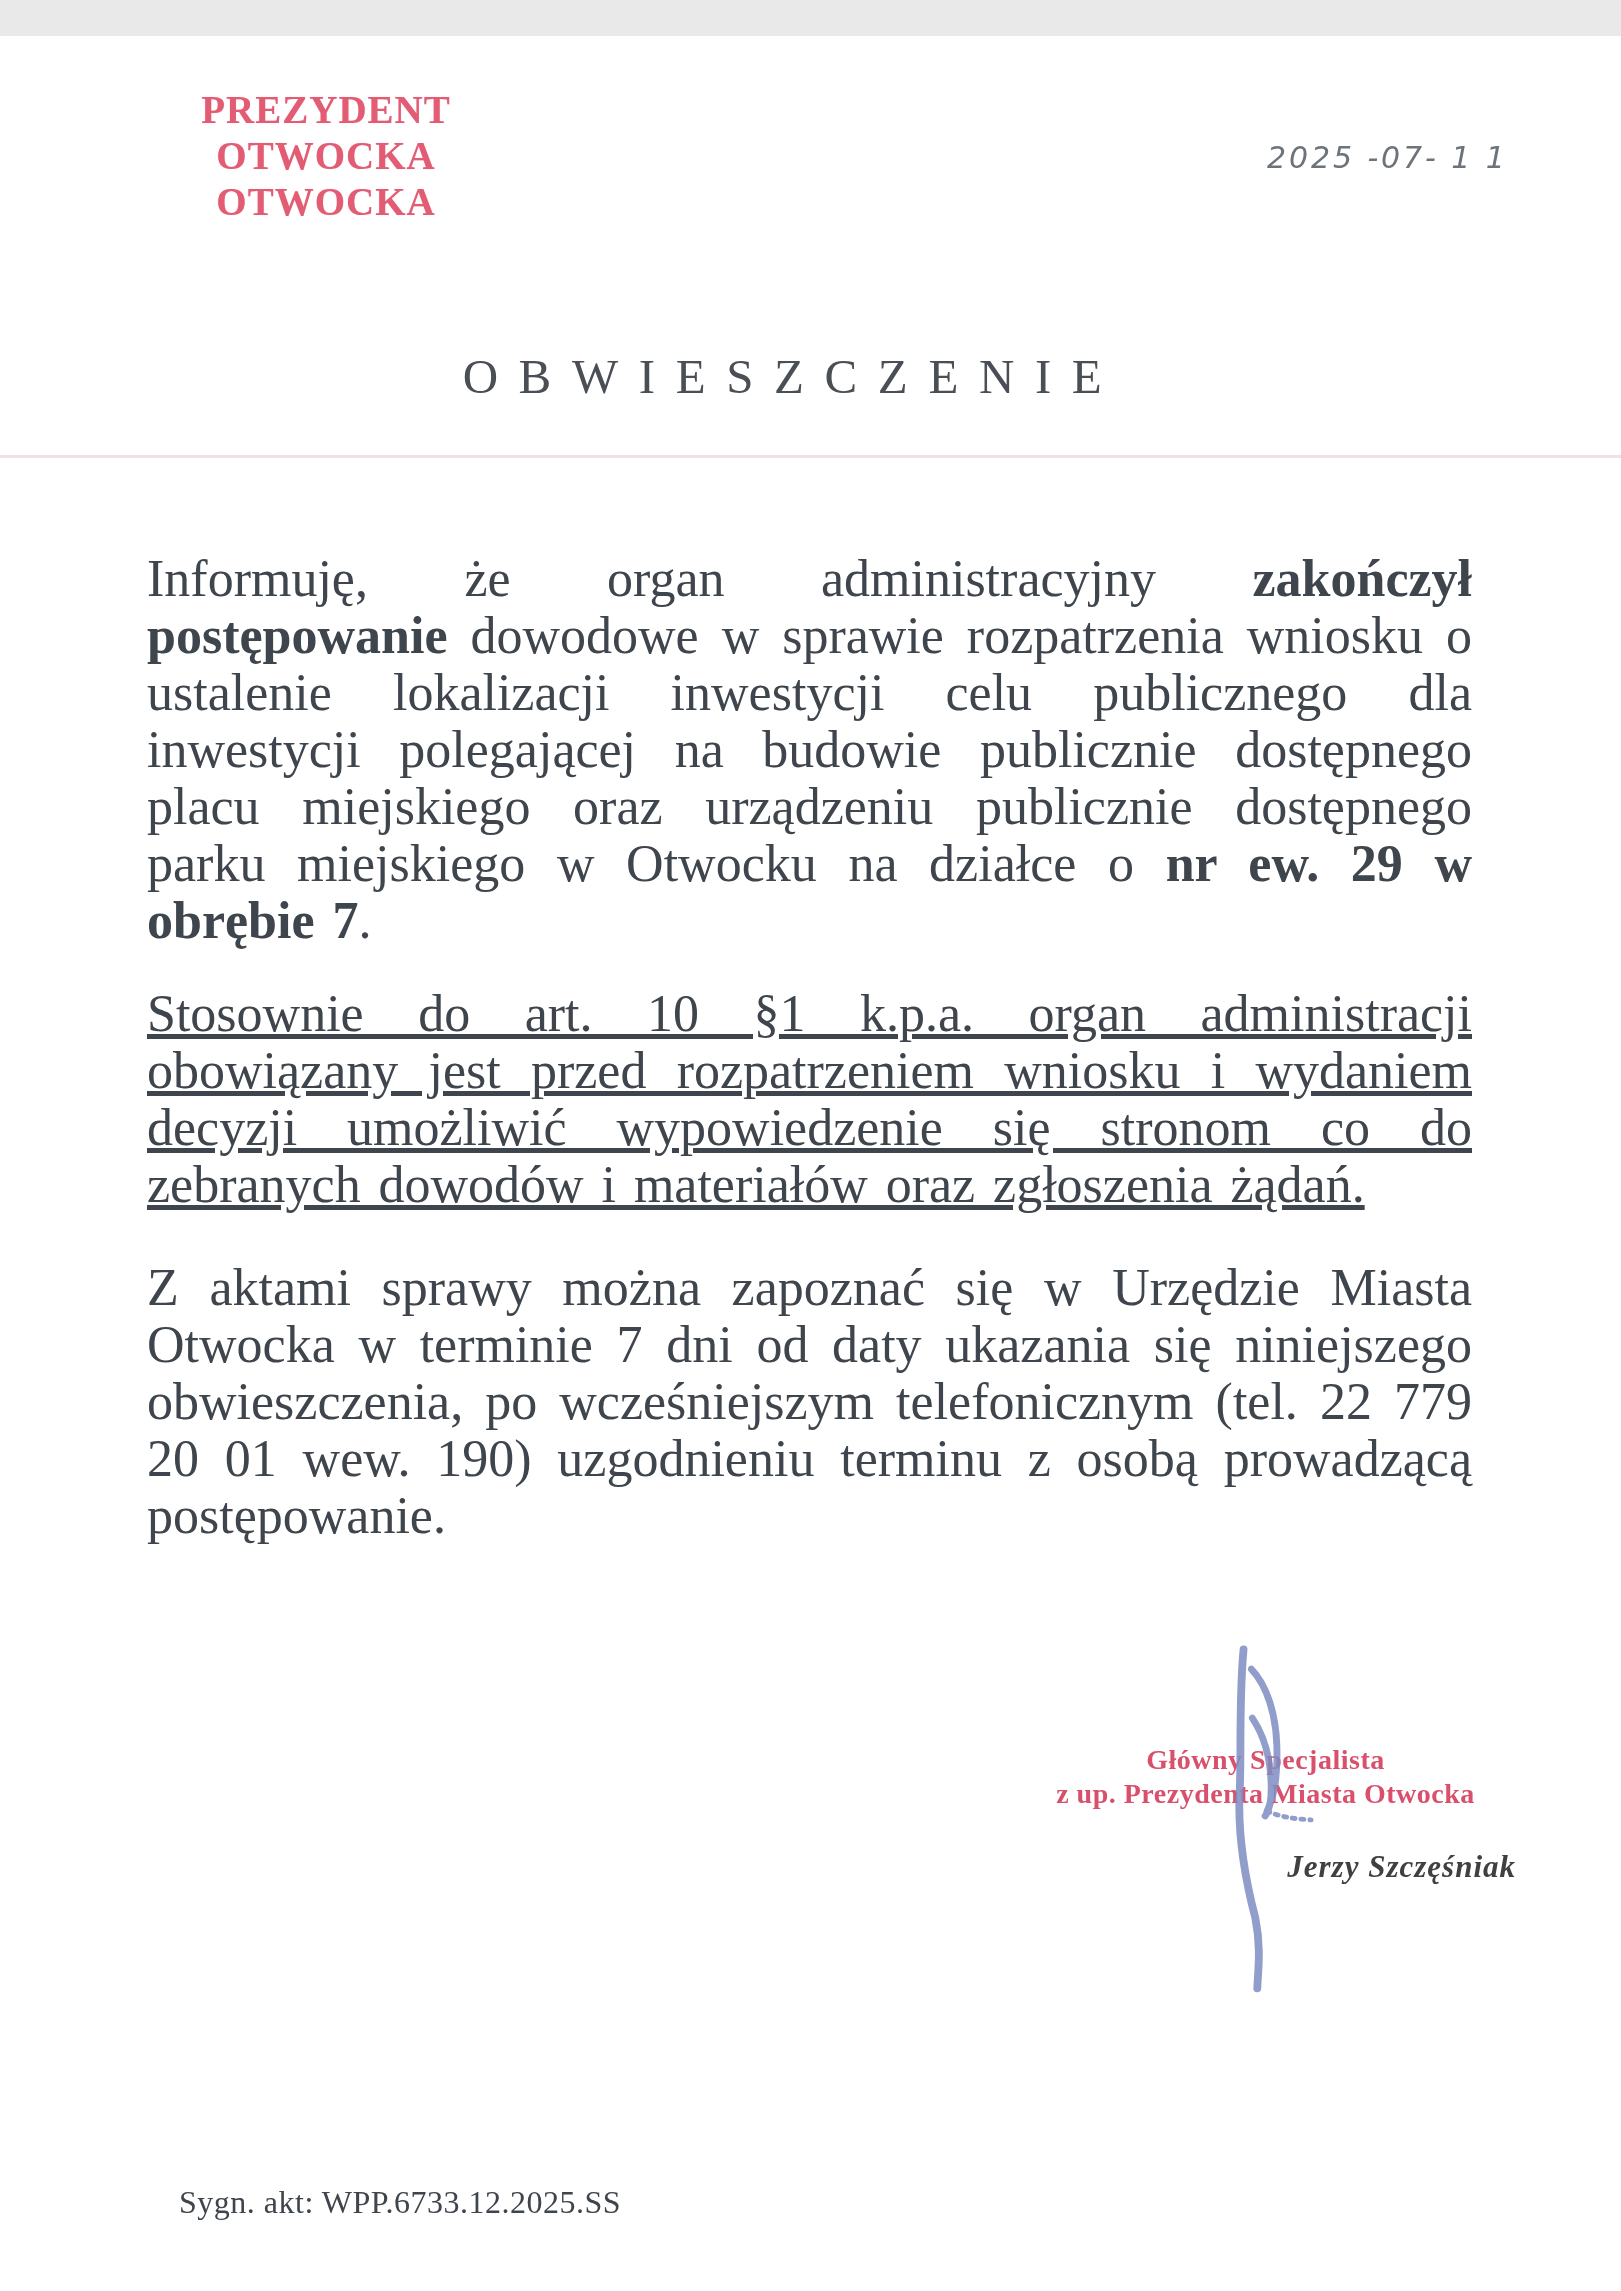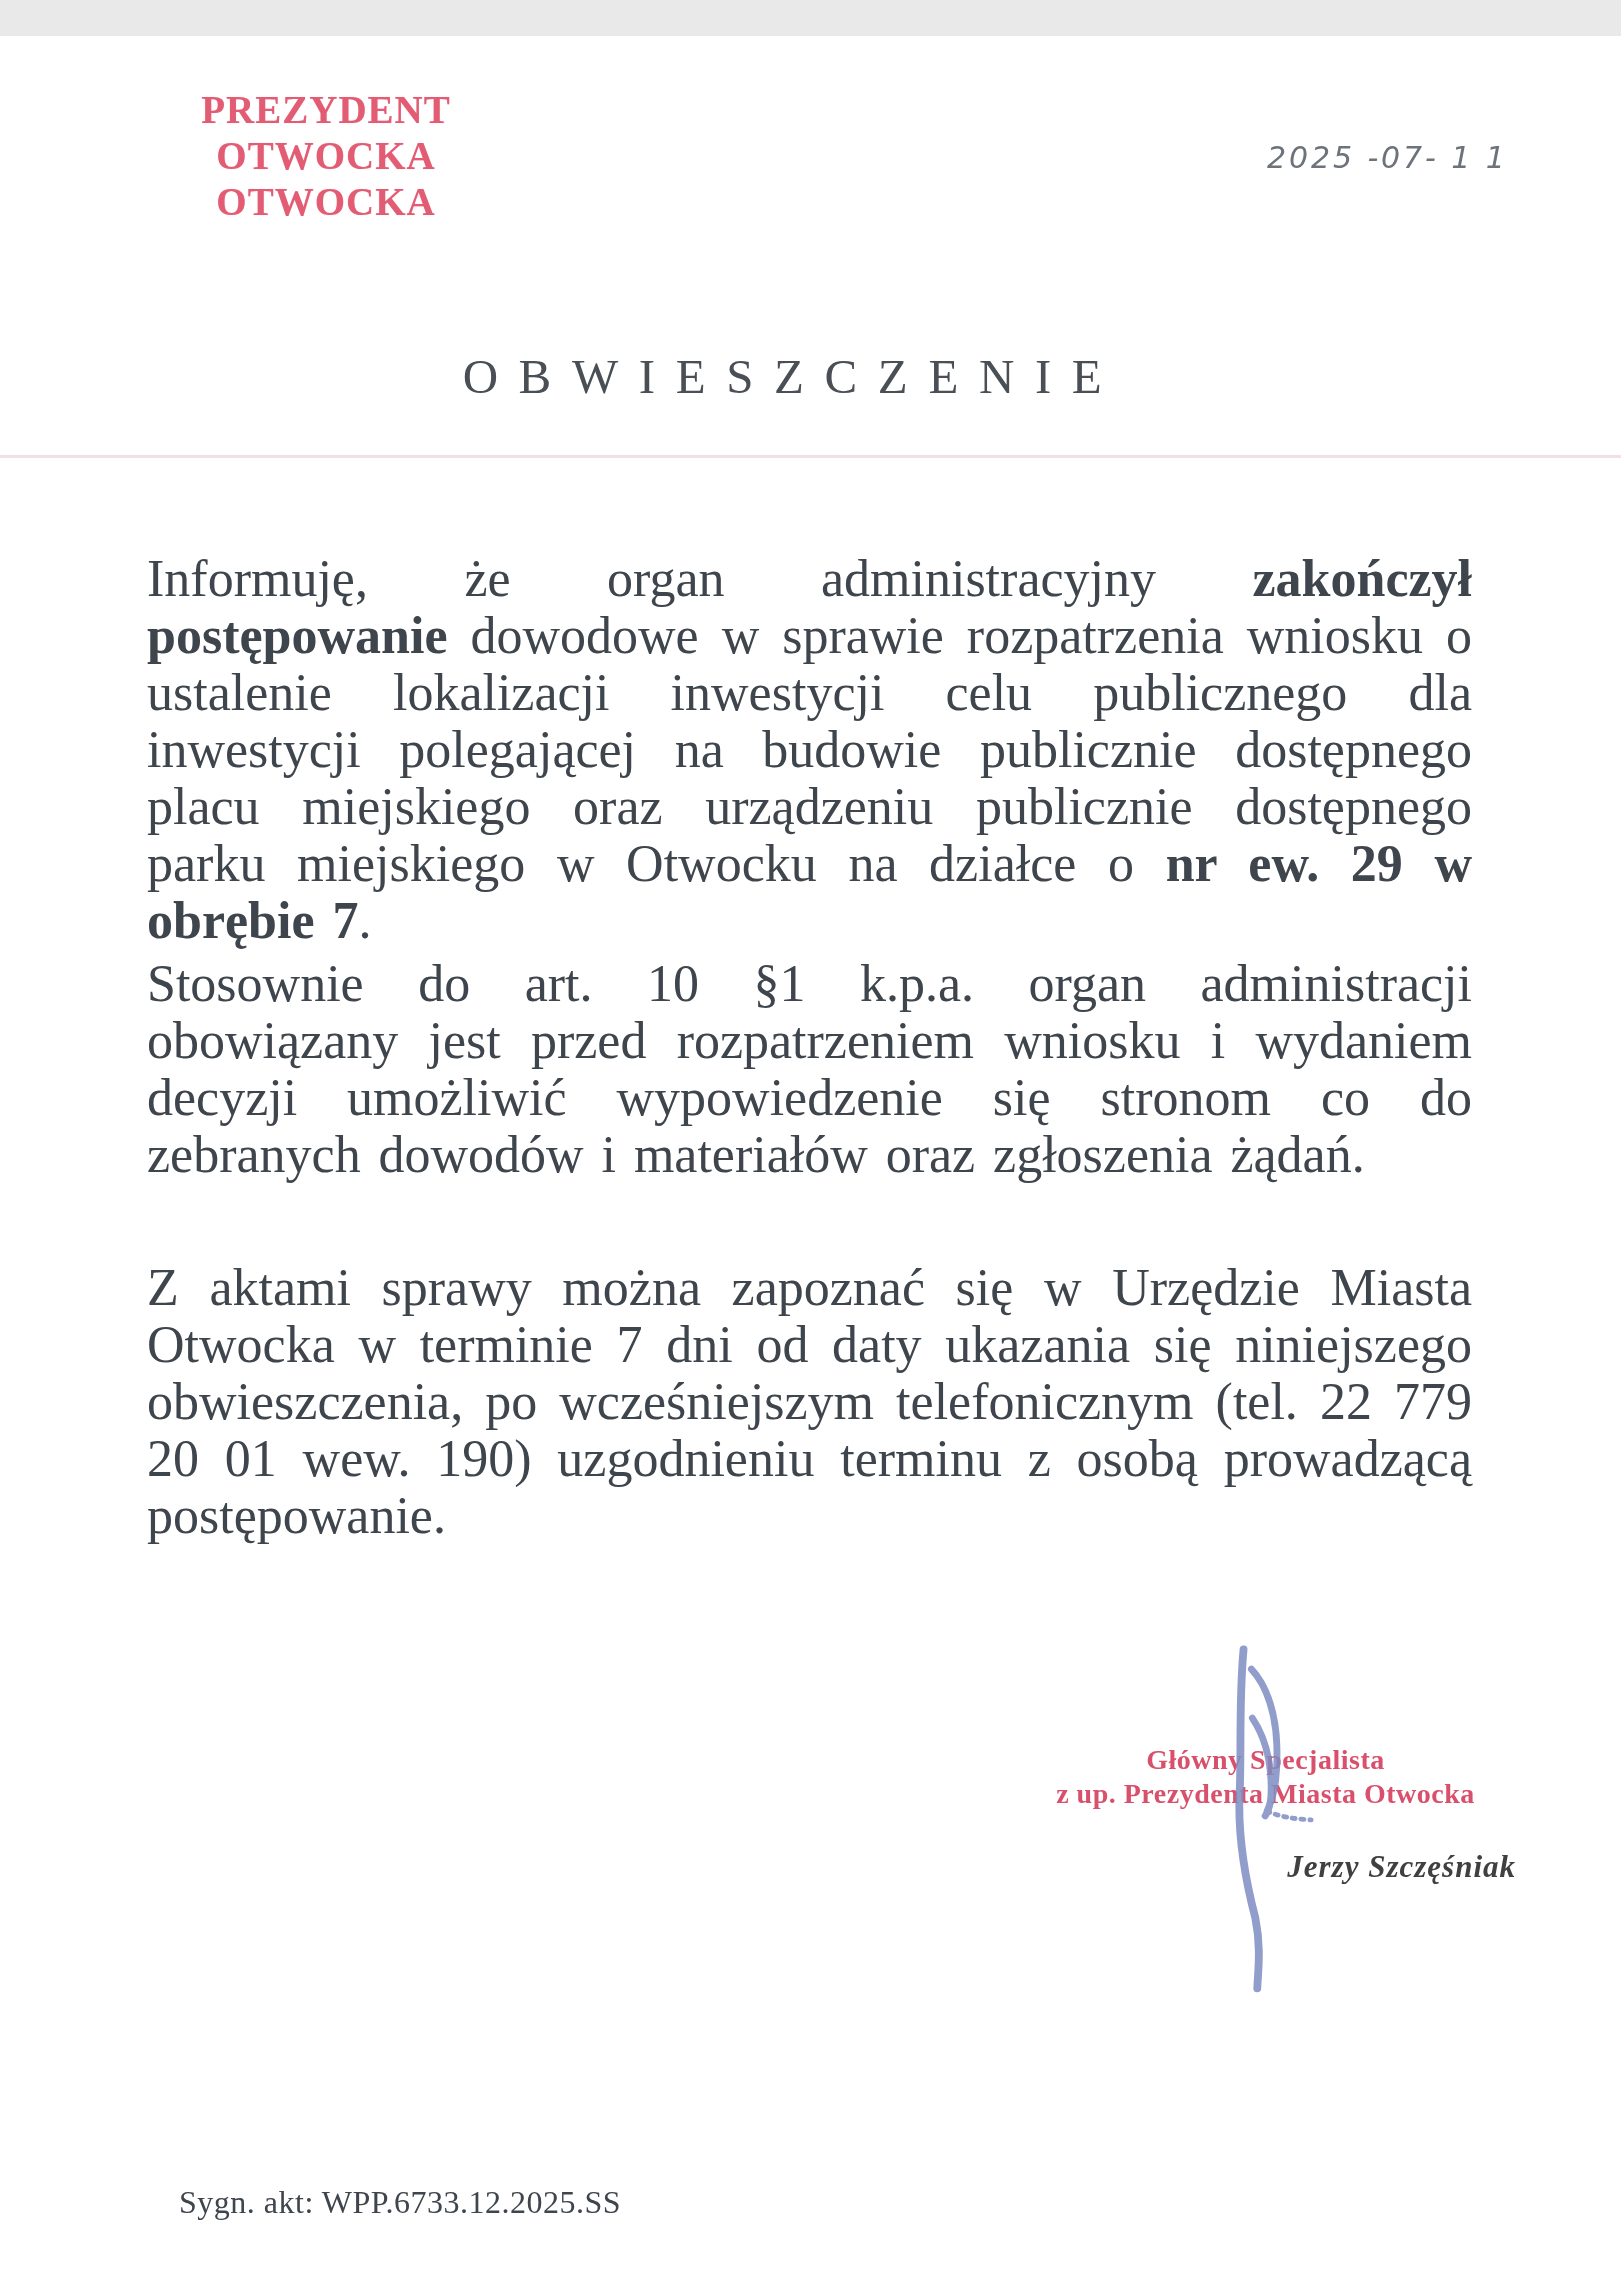--- a/index.html
+++ b/index.html
@@ -70,21 +70,21 @@
     position: absolute;
     left: 147px;
     width: 1325px;
     font-size: 52px;
     line-height: 57px;
     color: #3f454c;
     text-align: justify;
     word-spacing: 4.9px;
   }
   .para-1 { top: 514px; }
-  .para-2 { top: 919px; }
+  .para-2 { top: 949px; text-decoration: underline; }
   .para-3 { top: 1223px; }
   .bold-run { font-weight: bold; }
 
   
   .sig-stamp {
     position: absolute;
     left: 1040px;
     top: 1707px;
     width: 451px;
     text-align: center;

